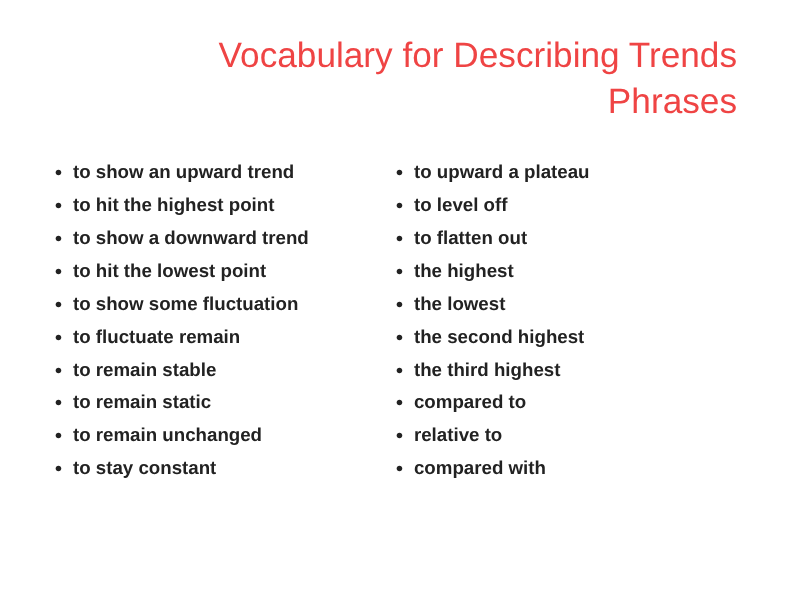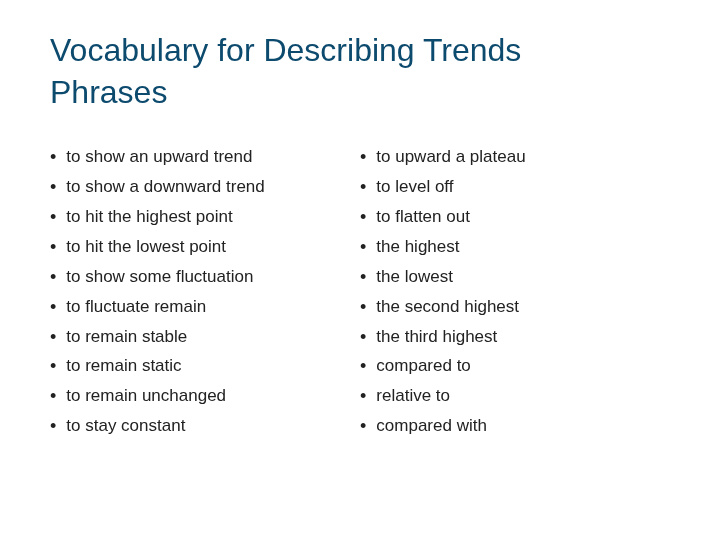--- a/index.html
+++ b/index.html
@@ -18,33 +18,34 @@
 
     .slide {
       width: 720px;
       height: 540px;
       padding: 30px 50px 20px 50px;
       display: flex;
       flex-direction: column;
     }
 
     .title {
-      text-align: left;
+      text-align: right;
       font-size: 32px;
       font-weight: 400;
-      color: #0c4a6e;
+      color: #ef4444;
       line-height: 1.3;
       margin-bottom: 30px;
     }
 
     .content {
       display: flex;
       flex-direction: row;
       gap: 0;
       flex: 1;
+      font-weight: bold;
     }
 
     .column {
       flex: 1;
       display: flex;
       flex-direction: column;
     }
 
     ul {
       list-style: none;
@@ -74,22 +75,22 @@
 
 <div class="slide">
   <div class="title">
     <span>Vocabulary for Describing Trends</span><br>
     <span>Phrases</span>
   </div>
   <div class="content">
     <div class="column">
       <ul id="left-list">
           <li>to show an upward trend</li>
+          <li>to hit the highest point</li>
           <li>to show a downward trend</li>
-          <li>to hit the highest point</li>
           <li>to hit the lowest point</li>
           <li>to show some fluctuation</li>
           <li>to fluctuate remain</li>
           <li>to remain stable</li>
           <li>to remain static</li>
           <li>to remain unchanged</li>
           <li>to stay constant</li>
         </ul>
     </div>
     <div class="column">

